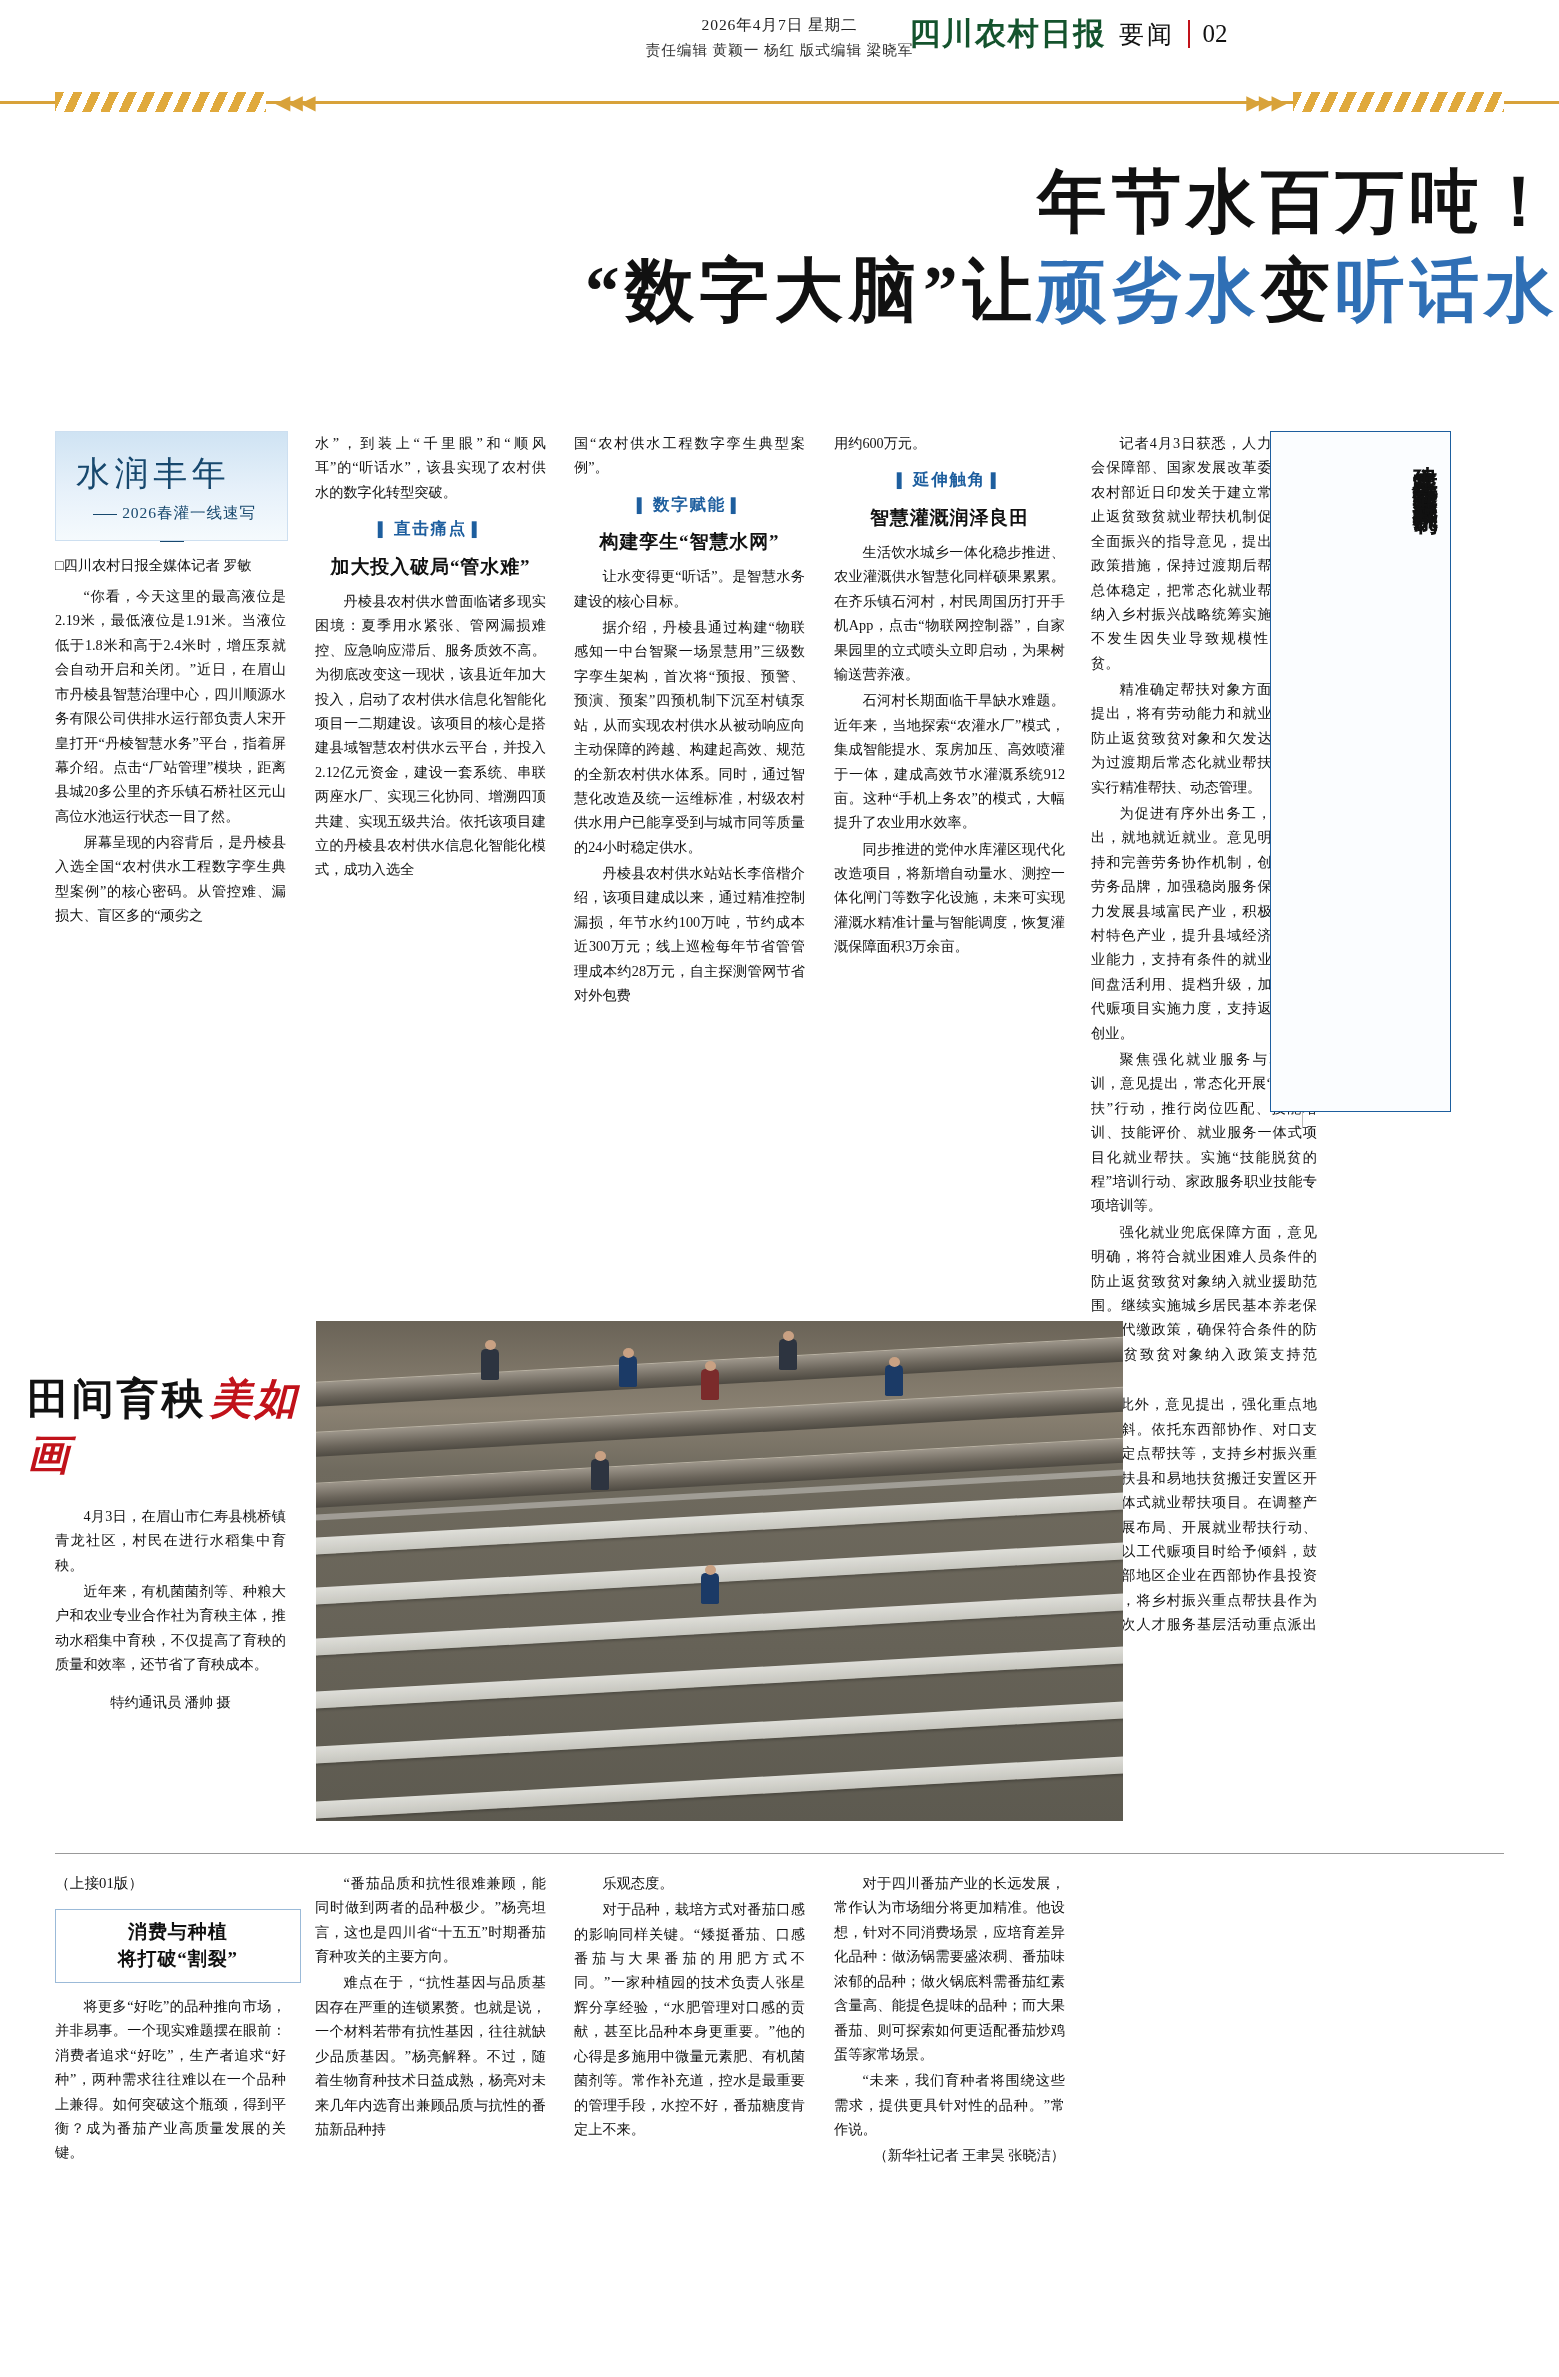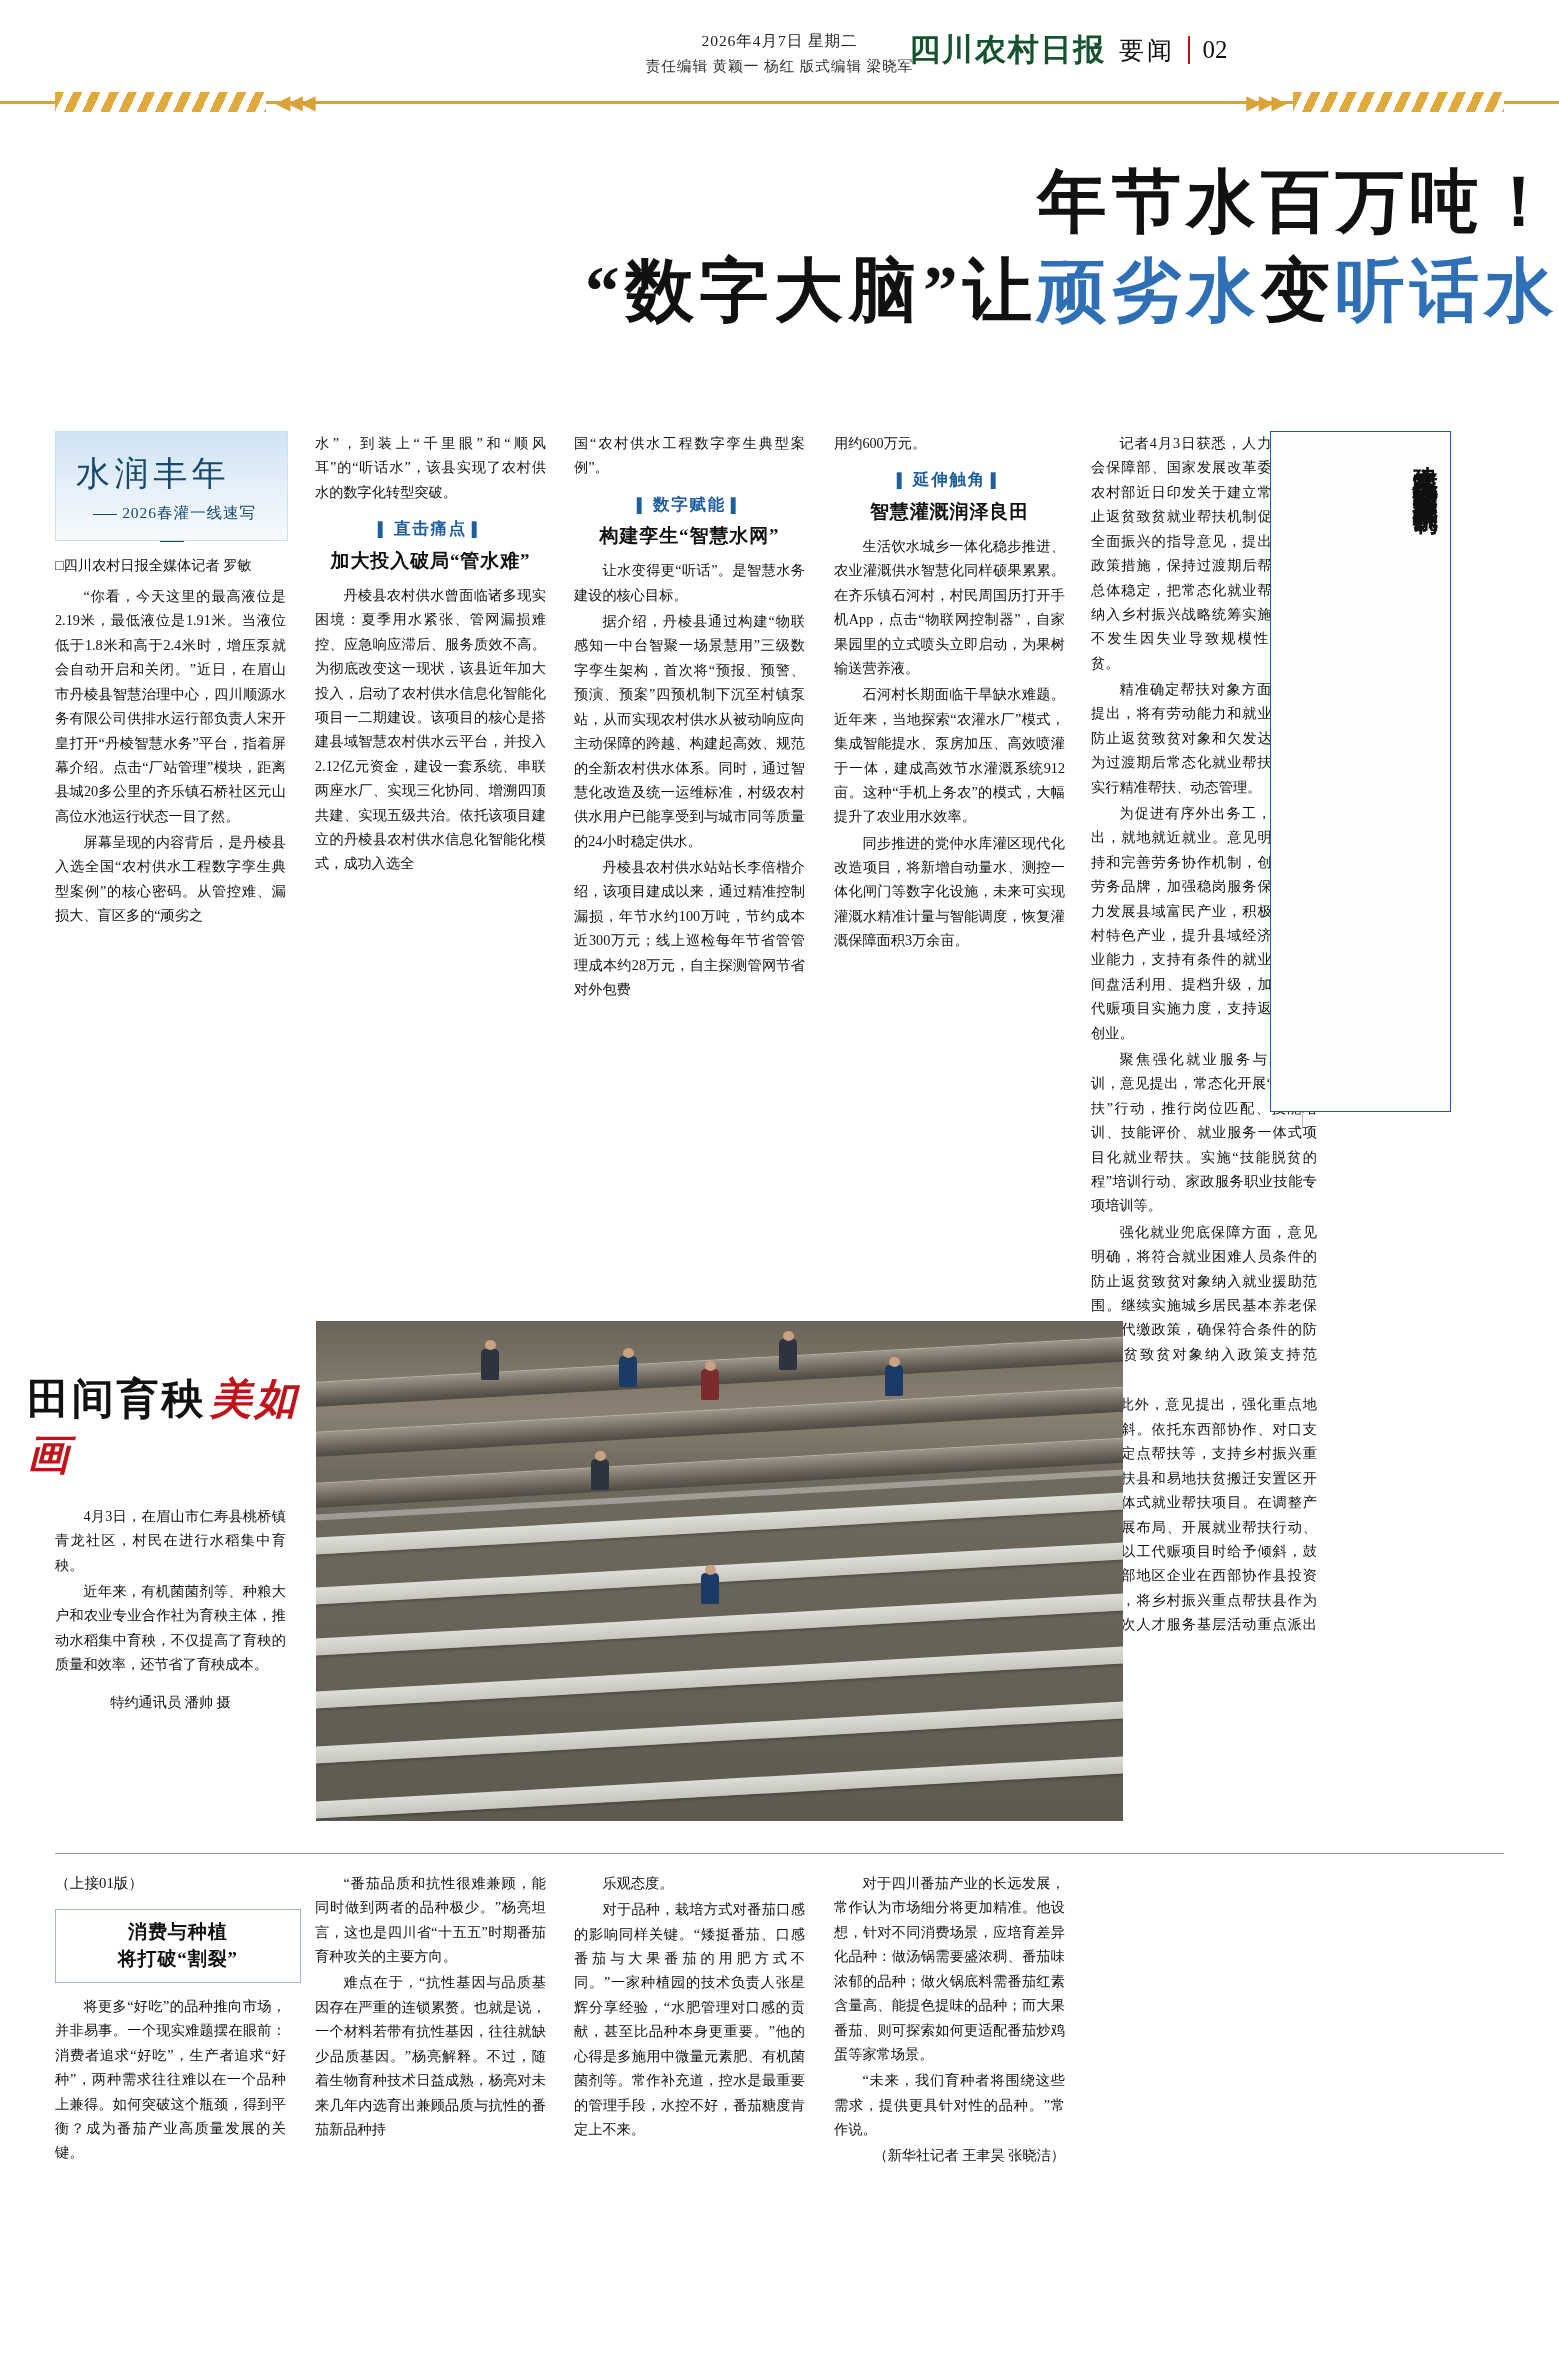--- a/index.html
+++ b/index.html
@@ -8,21 +8,21 @@
     background:#ffffff;
     font-family:"Liberation Serif","DejaVu Serif",serif;
     color:#111;
     position:relative;
     overflow:hidden;
   }
   .page{position:relative;width:1559px;height:2377px;}
 
   
   .masthead{
-    position:absolute;left:0;top:0;width:1255px;height:99px;margin-top:16px;
+    position:absolute;left:0;top:0;width:1255px;height:99px;
   }
   .mh-center{
     position:absolute;left:0;top:14.7px;width:1559px;text-align:center;
     font-size:15.6px;color:#222;letter-spacing:0.9px;
   }
   .mh-date{display:block;font-size:15.6px;margin-bottom:5.5px;}
   .mh-credits{display:block;font-size:14.7px;color:#333;}
   .mh-right{
     position:absolute;right:0;top:13px;width:697px;
     display:flex;align-items:center;justify-content:flex-end;gap:13px;
@@ -105,21 +105,21 @@
   
   .subhead{margin:11px 0 5.5px 0;text-align:center;}
   .subhead .tag{
     display:inline-block;font-size:16.5px;color:#1d5e9e;font-weight:bold;letter-spacing:1.8px;
     padding:0 3.7px;
   }
   .subhead .tag:before,.subhead .tag:after{
     content:"▌";color:#1d5e9e;font-size:13.8px;margin:0 4.6px;
   }
   .subhead .big{
-    display:block;font-size:19px;font-weight:bold;color:#111;letter-spacing:0.9px;margin-top:1px;
+    display:block;font-size:19px;font-weight:bold;color:#111;letter-spacing:0.9px;margin-top:7px;
   }
 
   
   .sidebox{
     position:absolute;left:1270px;top:431px;width:179px;height:679px;
     border:1.8px solid #1d5e9e;
     background:#fbfdff;
   }
   .sidebox .vtitle{
     position:absolute;right:9.2px;top:13px;height:642px;width:50px;

